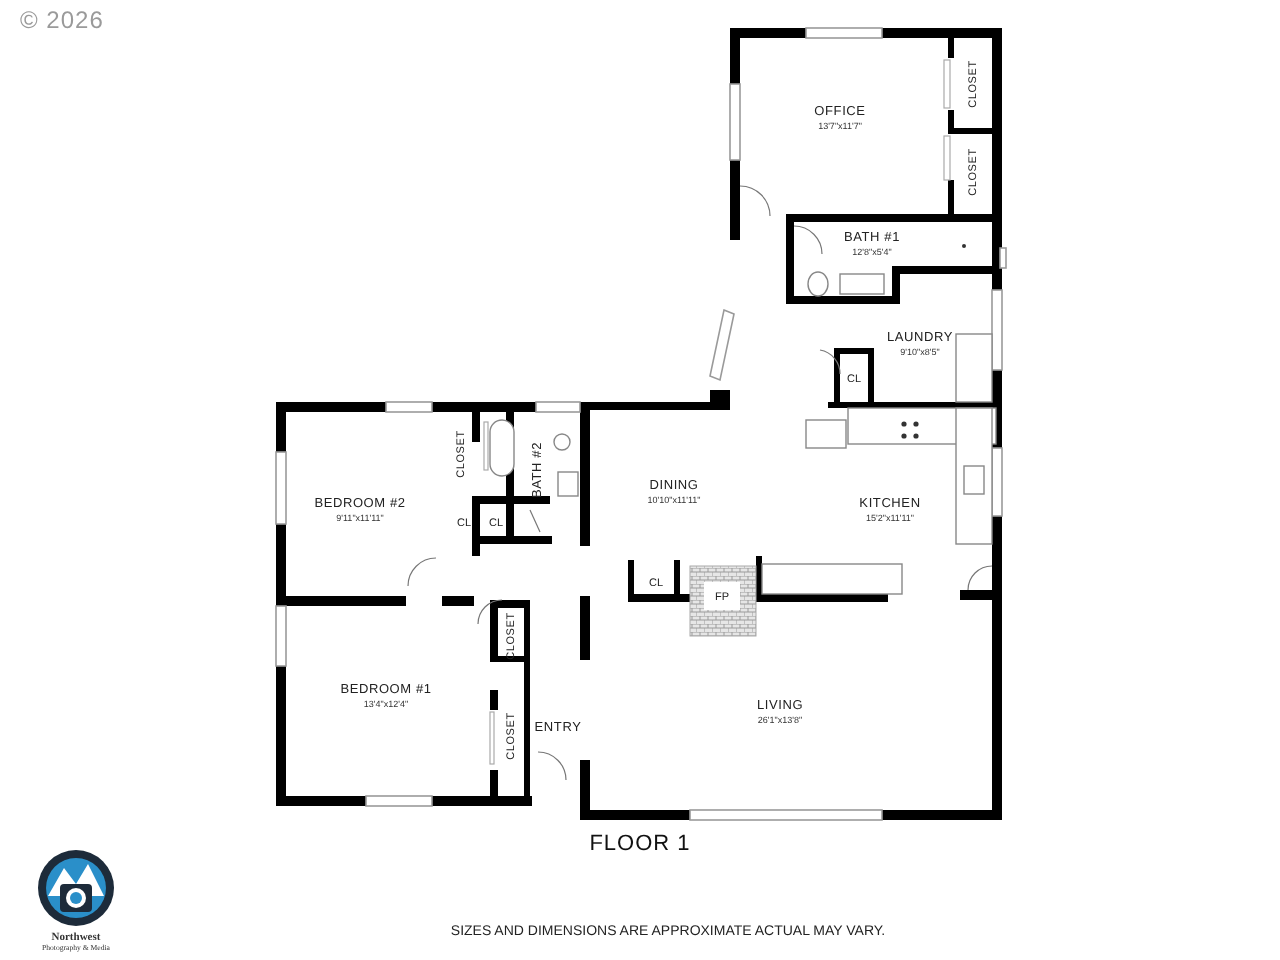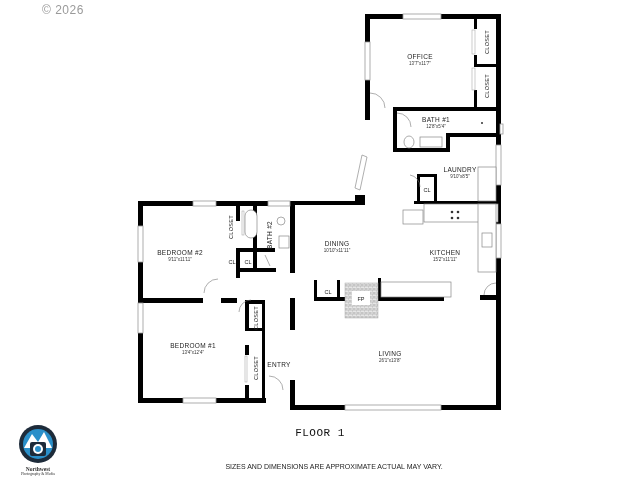--- a/index.html
+++ b/index.html
@@ -1,24 +1,24 @@
 <!DOCTYPE html>
 <html><head>
 <meta charset="utf-8">
 <style>
   html, body { margin:0; padding:0; background:#ffffff; }
   body { width:640px; height:480px; position:relative; overflow:hidden; font-family:"Liberation Sans", sans-serif; }
-  .copyright { position:absolute; left:10px; top:3px; font-size:12px; color:#9a9a9a; letter-spacing:0.5px;margin-left:32px; }
+  .copyright { position:absolute; left:10px; top:3px; font-size:12px; color:#9a9a9a; letter-spacing:0.5px; }
   svg.plan { position:absolute; left:0; top:0; }
   .room-label { position:absolute; text-align:center; transform:translate(-50%,-50%); white-space:nowrap; }
   .room-name { font-size:6.5px; color:#222; letter-spacing:0.3px; display:block; }
   .room-dim { font-size:4.5px; color:#333; display:block; margin-top:1px; }
   .vert { position:absolute; font-size:5.5px; color:#222; transform:translate(-50%,-50%) rotate(-90deg); white-space:nowrap; letter-spacing:0.3px; }
   .small { position:absolute; font-size:5.5px; color:#222; transform:translate(-50%,-50%); }
-  .floor-title { position:absolute; left:320px; top:433px; transform:translate(-50%,-50%); font-size:11px; color:#111; letter-spacing:0.5px;font-family:Liberation Mono, monospace; }
+  .floor-title { position:absolute; left:320px; top:422px; transform:translate(-50%,-50%); font-size:11px; color:#111; letter-spacing:0.5px; }
   .disclaimer { position:absolute; left:334px; top:466px; transform:translate(-50%,-50%); font-size:7px; color:#222; white-space:nowrap; }
   .logo { position:absolute; left:18px; top:424px; width:40px; height:40px; }
   .logo-text { position:absolute; left:38px; top:466px; transform:translateX(-50%); text-align:center; font-family:"Liberation Serif", serif; color:#333; }
   .logo-text .l1 { font-size:5.5px; display:block; font-weight:bold; }
   .logo-text .l2 { font-size:3.8px; display:block; }
 </style>
 </head>
 <body>
 
 <div class="copyright">© 2026</div>

